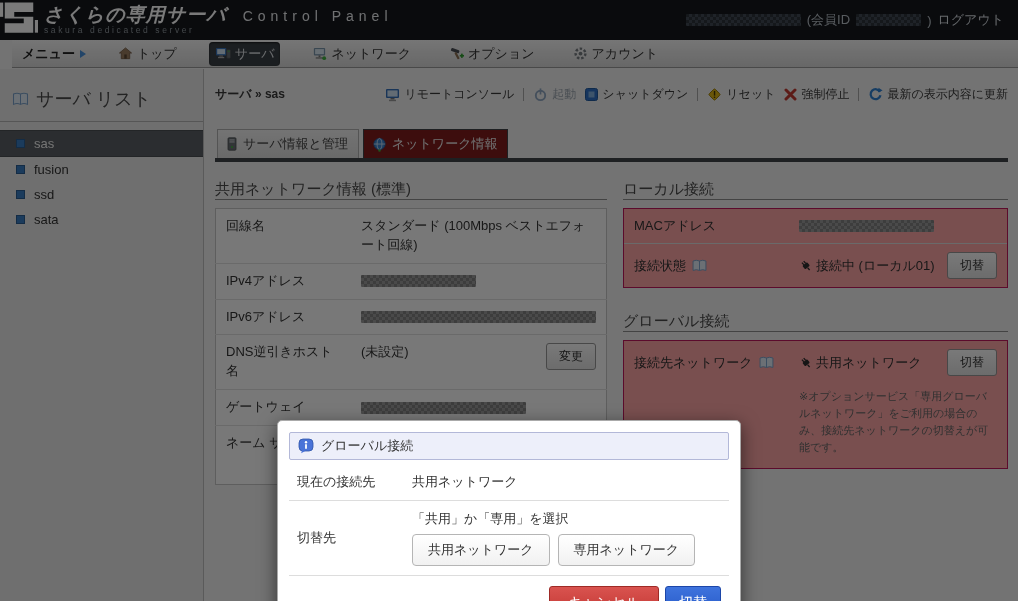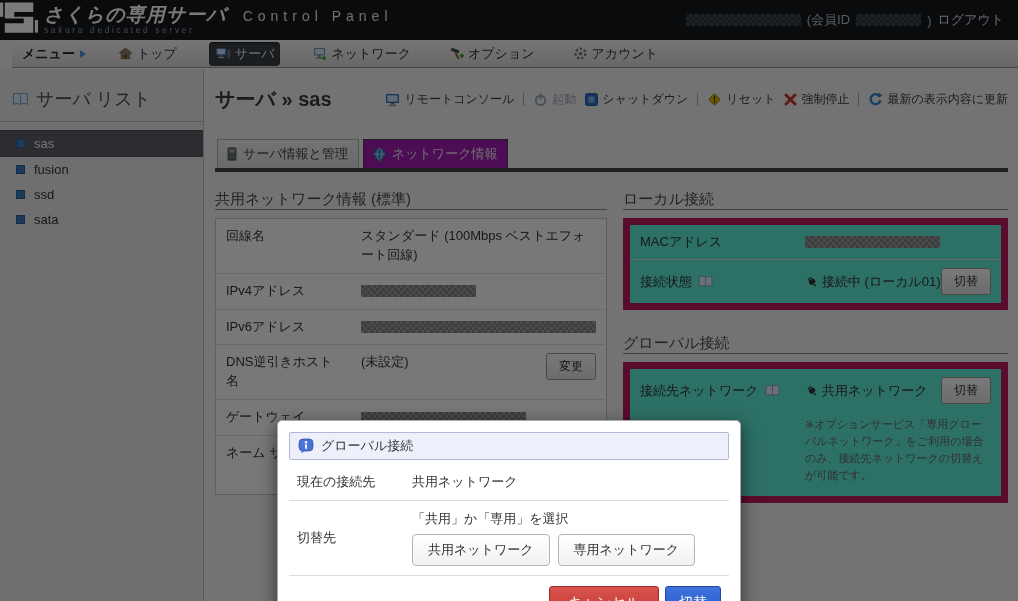--- a/index.html
+++ b/index.html
@@ -54,52 +54,52 @@
   }
   .sidebar-header { display:flex; align-items:center; gap:7px; padding:18px 0 10px 12px; font-size:18px; color:#4a4a4a; }
   .sidebar-divider { border-top:1px solid #b5b5b5; margin:0 0 8px 0; }
   .server-item { display:flex; align-items:center; gap:9px; padding:5px 0 5px 16px; font-size:13px; color:#333; cursor:pointer; }
   .server-item .sq { width:9px; height:9px; background:#3a7cc0; border:1px solid #2a5c90; flex:none; }
   .server-item.selected { background:#5a5f64; color:#f2f2f2; border-top:1px solid #4a4e52; border-bottom:1px solid #4a4e52; }
 
   
   .main { position:absolute; top:69px; left:205px; right:0; bottom:0; background:#f1f1f1; padding:0 10px; }
   .title-row { display:flex; align-items:center; margin-top:17px; }
-  .page-title { font-size:20px; font-weight:600; color:#3a3a3a; }
+  .page-title { font-size:12px; font-weight:600; color:#3a3a3a; }
   .toolbar { margin-left:auto; display:flex; align-items:center; gap:9px; font-size:12px; color:#3a3a3a; }
   .tool-item { display:flex; align-items:center; gap:4px; cursor:pointer; white-space:nowrap; }
   .tool-item.disabled { color:#9aa4ae; cursor:default; }
   .tool-sep { width:1px; height:13px; background:#a8a8a8; }
 
   
   .tabs { display:flex; gap:4px; margin-top:26px; padding-left:2px; }
   .tab { display:flex; align-items:center; gap:5px; font-size:13px; padding:5px 10px 5px 8px; cursor:pointer;
          background:linear-gradient(#f2f2f2,#dcdcdc); border:1px solid #b0b0b0; border-bottom:none; color:#444; }
-  .tab.active { background:#a21caf; color:#e9e9e9; border-color:#3f4347;text-align:center; }
+  .tab.active { background:#7f1d1d; color:#e9e9e9; border-color:#3f4347;text-align:center; }
   .tab-bar { height:4px; background:#3f4347; }
 
   
   .columns { display:flex; gap:16px; margin-top:18px; align-items:flex-start; }
   .col-left { width:392px; flex:none; }
   .col-right { flex:1; }
   .section-heading { font-size:15px; color:#4a4a4a; border-bottom:1px solid #8d8d8d; margin-bottom:8px; }
 
   table.info { width:100%; border-collapse:collapse; background:#fbfbfb; border:1px solid #c5c5c5; font-size:13px; }
   table.info td { padding:8px 10px; border-bottom:1px solid #ddd; vertical-align:top; line-height:1.45; }
   table.info tr:last-child td { border-bottom:none; }
   td.lbl { width:158px; color:#333; }
   .row-btn { float:right; margin-left:6px; }
 
   .btn-small {
     font-size:12px; color:#333; padding:4px 12px; cursor:pointer;
     background:linear-gradient(#fdfdfd,#e2e2e2); border:1px solid #979797; border-radius:3px;
     font-family:inherit;
   }
 
-  .info-box { background:#5eead4; border:7px solid #be185d; font-size:13px; }
+  .info-box { background:#fca5a5; border:1px solid #be185d; font-size:13px; }
   .info-row { display:flex; align-items:center; padding:8px 10px; }
   .info-row + .info-row { border-top:1px solid #ddd; }
   .info-row .lblc { width:165px; flex:none; display:flex; align-items:center; gap:6px; }
   .info-row .valc { flex:1; display:flex; align-items:center; gap:4px; }
   .gc-note { padding:4px 10px 12px 175px; font-size:11px; color:#666; line-height:1.55; }
   .nameserver-line2 { display:block; margin-top:4px; color:#333; }
 
   .book-btn { cursor:pointer; display:inline-flex; }
 
   

